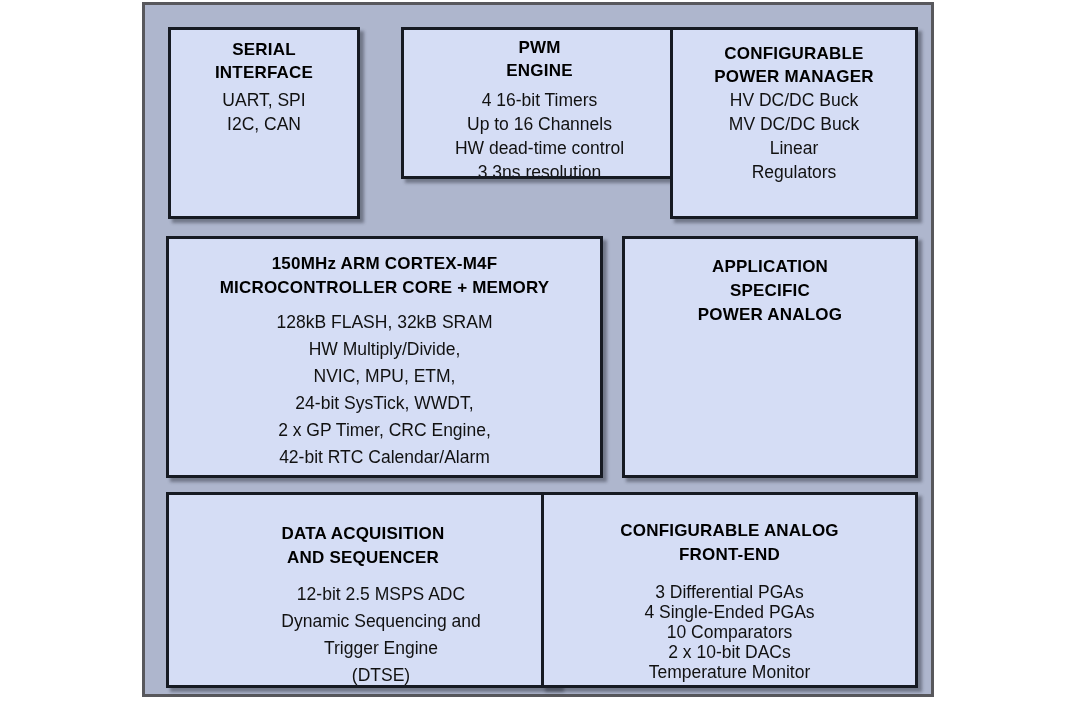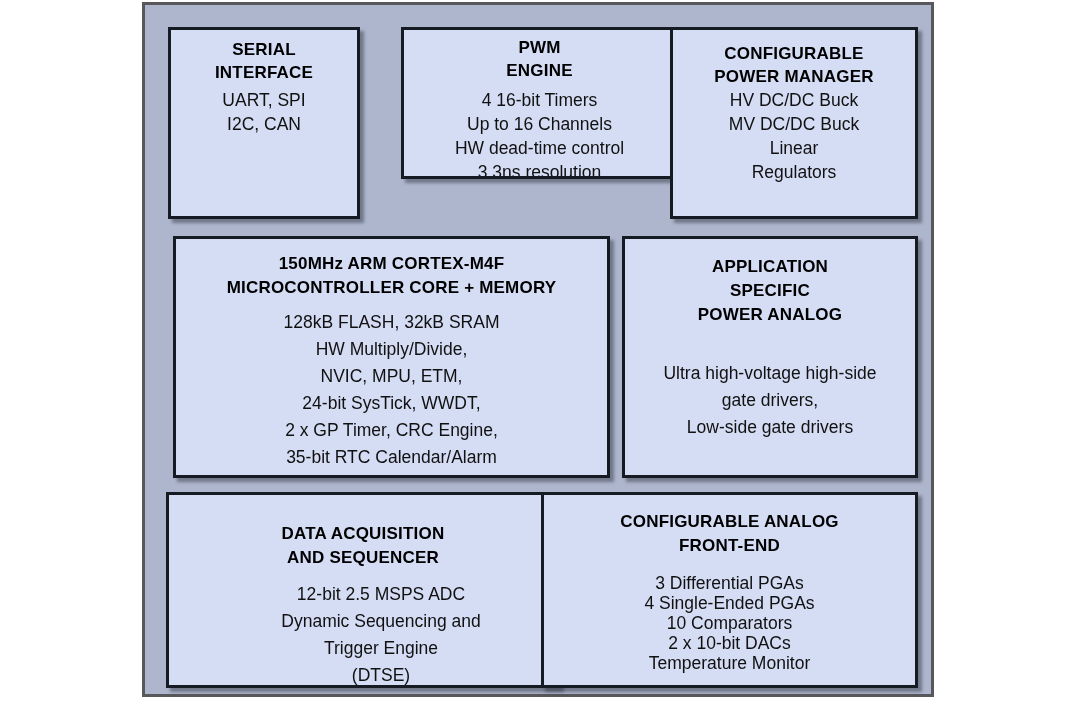--- a/index.html
+++ b/index.html
@@ -76,21 +76,21 @@
   #block-pwm-engine .block-body { margin-top: 6px; }
 
   #block-power-manager {
     left: 525px; top: 22px;  width: 248px; height: 192px;
     padding-top: 12px;
   }
   #block-power-manager .block-body { }
 
   
   #block-mcu-core {
-    left: 28px;  top: 231px; width: 437px; height: 242px;
+    left: 21px;  top: 231px; width: 437px; height: 242px;
     padding-top: 13px;
   }
   #block-mcu-core .block-title { line-height: 24px; }
   #block-mcu-core .block-body { margin-top: 9px; line-height: 27px; }
 
   #block-power-drivers {
     left: 477px; top: 231px; width: 296px; height: 242px;
     padding-top: 16px;
   }
   #block-power-drivers .block-title { line-height: 24px; }
@@ -99,21 +99,21 @@
   
   #block-data-acquisition {
     left: 21px;  top: 487px; width: 394px; height: 196px;
     padding-top: 27px;
   }
   #block-data-acquisition .block-title { line-height: 24px; }
   #block-data-acquisition .block-body { margin-top: 11px; line-height: 27px; margin-left: 36px; }
 
   #block-analog-frontend {
     left: 396px; top: 487px; width: 377px; height: 196px;
-    padding-top: 15px;
+    padding-top: 24px;
   }
   #block-analog-frontend .block-title { line-height: 24px; }
   #block-analog-frontend .block-body { margin-top: 15px; line-height: 20px; }
 </style>
 </head>
 <body>
 
 <div id="diagram-container">
 
   <div class="block" id="block-serial-interface">
@@ -143,30 +143,27 @@
   </div>
 
   <div class="block" id="block-mcu-core">
     <div class="block-title">150MHz ARM CORTEX-M4F
 MICROCONTROLLER CORE + MEMORY</div>
     <div class="block-body">128kB FLASH, 32kB SRAM
 HW Multiply/Divide,
 NVIC, MPU, ETM,
 24-bit SysTick, WWDT,
 2 x GP Timer, CRC Engine,
-35-bit RTC Calendar/Alarm</div>
+42-bit RTC Calendar/Alarm</div>
   </div>
 
   <div class="block" id="block-power-drivers">
     <div class="block-title">APPLICATION
 SPECIFIC
 POWER ANALOG</div>
-    <div class="block-body">Ultra high-voltage high-side
-gate drivers,
-Low-side gate drivers</div>
   </div>
 
   <div class="block" id="block-data-acquisition">
     <div class="block-title">DATA ACQUISITION
 AND SEQUENCER</div>
     <div class="block-body">12-bit 2.5 MSPS ADC
 Dynamic Sequencing and
 Trigger Engine
 (DTSE)</div>
   </div>

